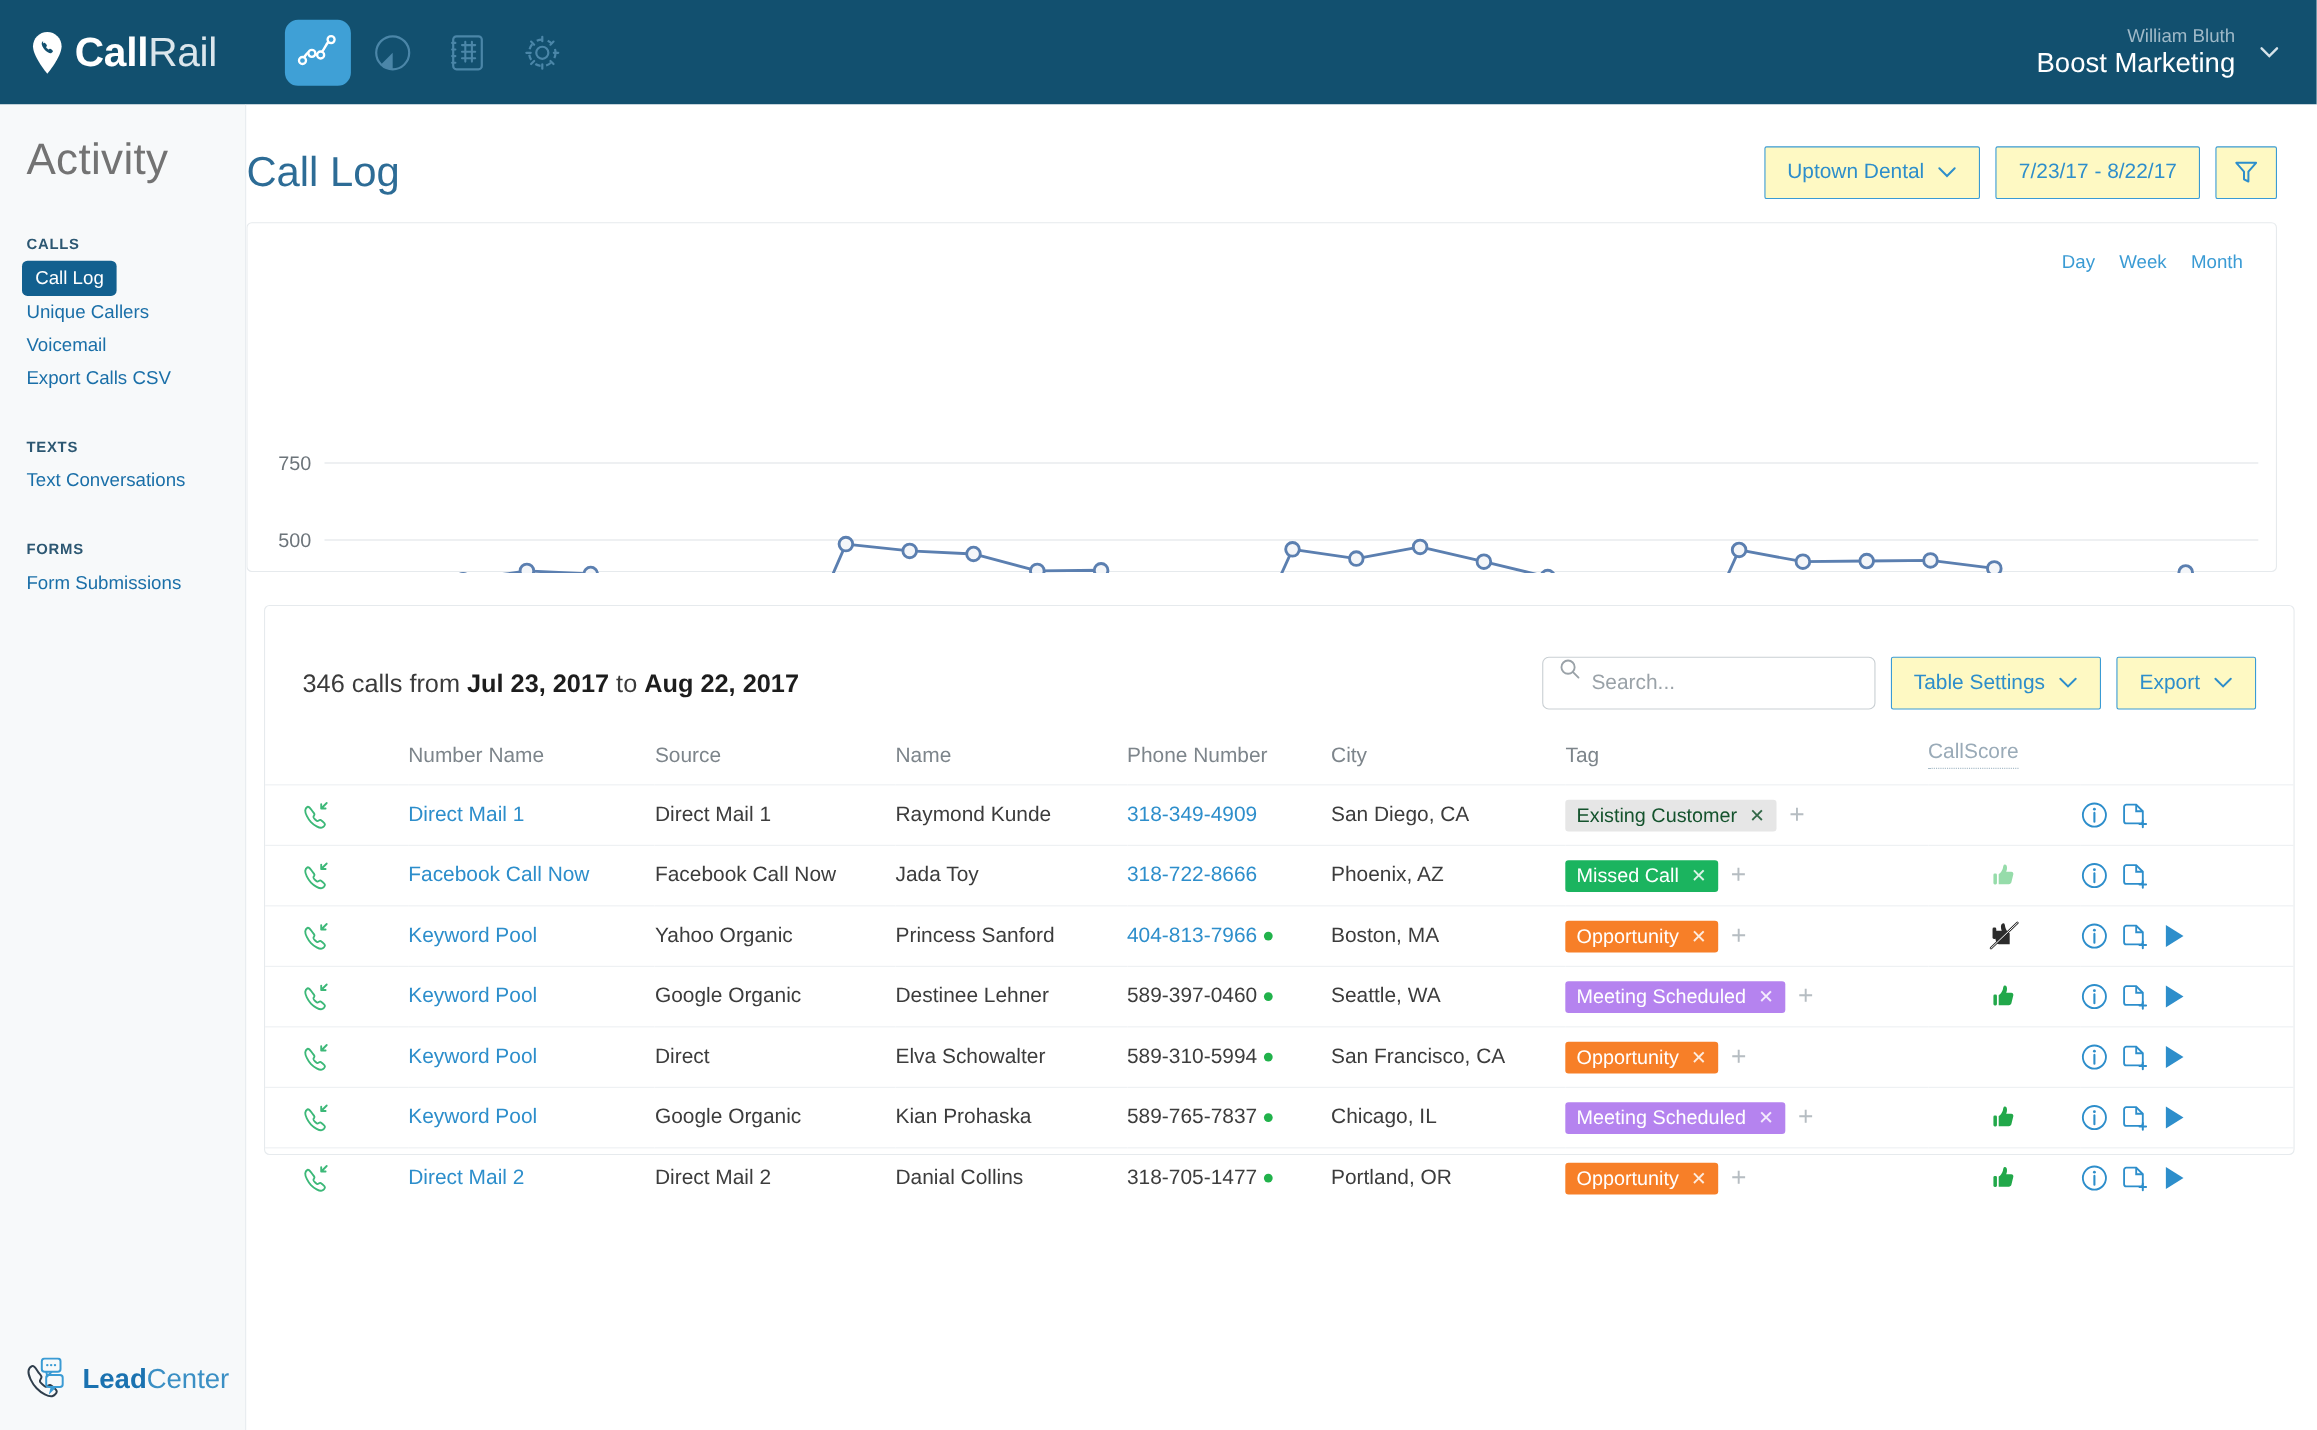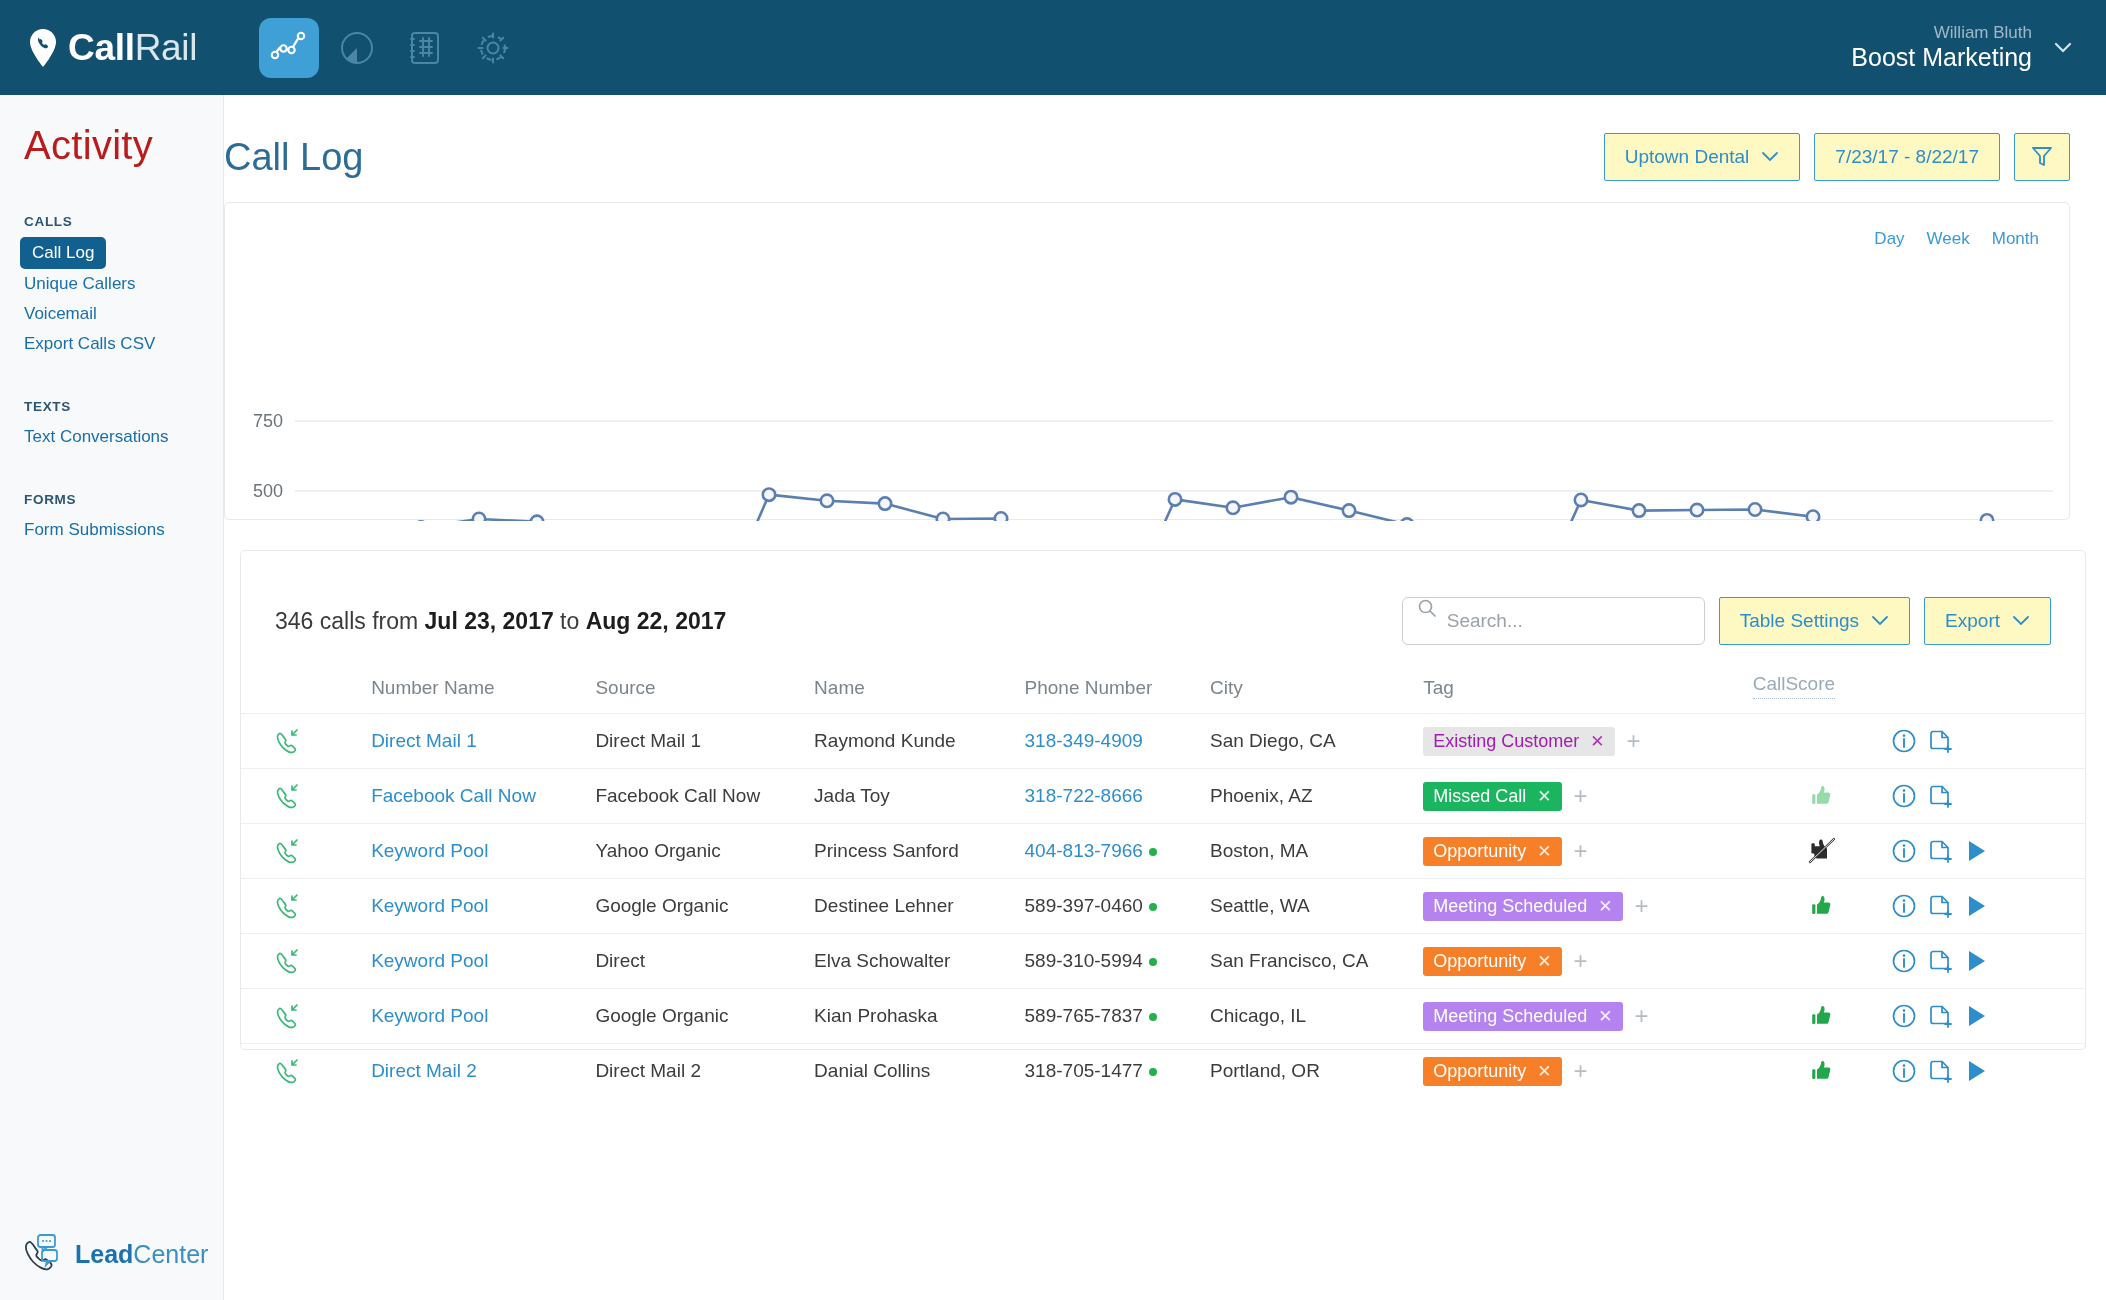--- a/index.html
+++ b/index.html
@@ -42,21 +42,21 @@
   #user-caret { width: 26px; height: 26px; }
 
   
   #sidebar {
     position: absolute; top: 95px; left: 0;
     width: 224px; height: 1205px;
     background: #f7f9fa;
     border-right: 1px solid #e3e9ec;
   }
   #activity-title {
-    font-size: 40px; color: #b91c1c; font-weight: 300;
+    font-size: 40px; color: #737373; font-weight: 300;
     margin: 28px 0 0 24px; letter-spacing: 0.3px;
   }
   .side-group-label {
     font-size: 13.5px; font-weight: 700; color: #2c5772;
     letter-spacing: 0.7px; margin: 0 0 8px 24px;
   }
   .side-link {
     display: block; font-size: 17px; color: #1a6fa8;
     margin: 0 0 0 24px; padding: 5px 0; cursor: pointer;
     text-decoration: none;
@@ -179,21 +179,21 @@
     cursor: pointer;
   }
 
   .tag-cell { display: flex; align-items: center; gap: 12px; }
   .tag {
     display: inline-flex; align-items: center; gap: 11px;
     height: 29px; padding: 0 10px; border-radius: 3px;
     font-size: 18px; white-space: nowrap;
   }
   .tag .x { font-size: 17px; cursor: pointer; opacity: 0.85; }
-  .tag-gray   { background: #e6e6e6; color: #a21caf; }
+  .tag-gray   { background: #e6e6e6; color: #14532d; }
   .tag-green  { background: #1bb45f; color: #ffffff; }
   .tag-orange { background: #f77f28; color: #ffffff; }
   .tag-purple { background: #b583ef; color: #ffffff; }
   .tag-plus { color: #b6bdc2; font-size: 24px; line-height: 1; cursor: pointer; }
 
   .acts { display: flex; align-items: center; gap: 11px; }
   .thumb-wrap { display: flex; justify-content: center; align-items: center; }
   svg { display: block; }
 </style>
 </head>

